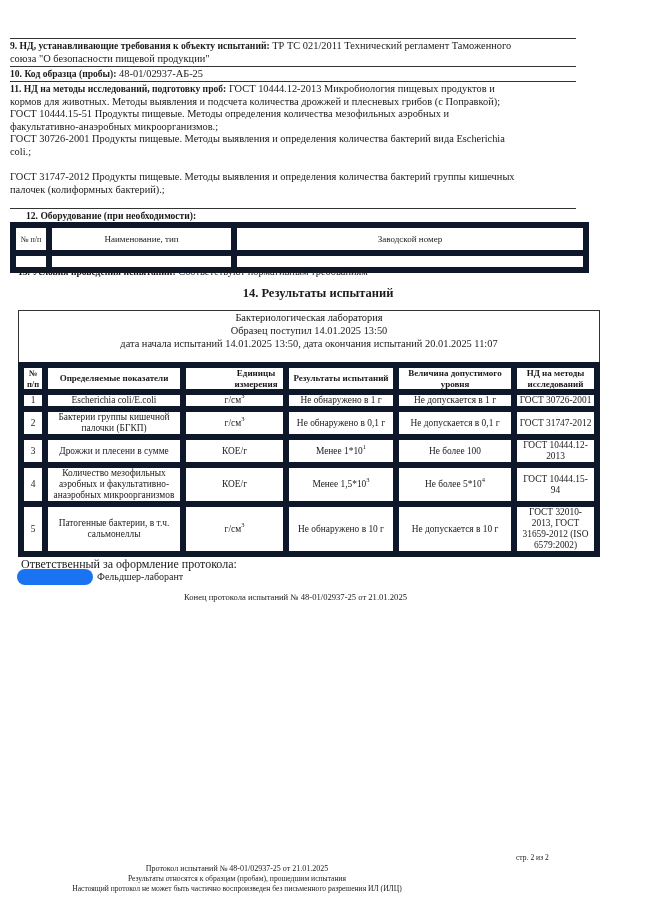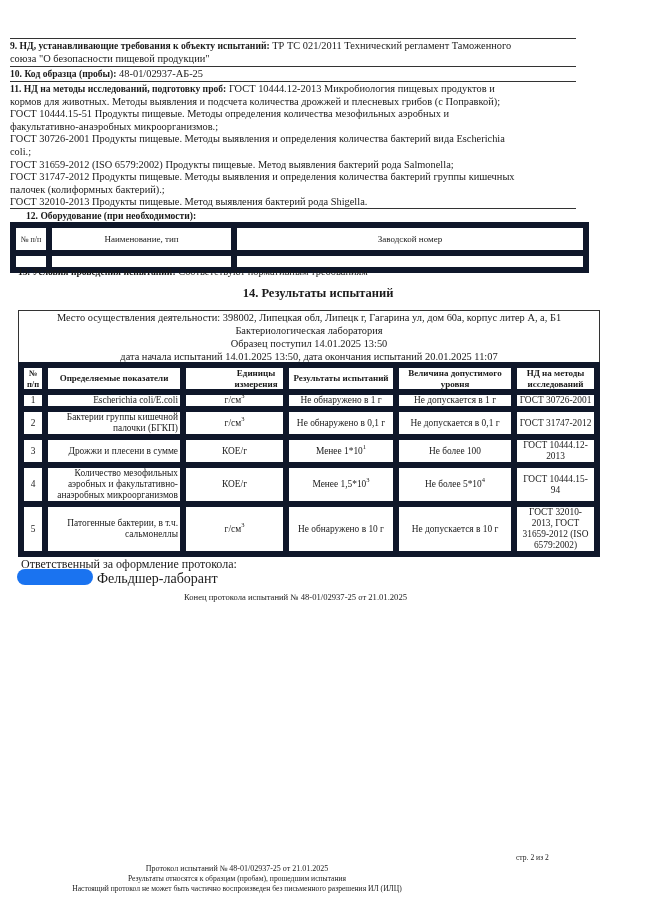--- a/index.html
+++ b/index.html
@@ -15,21 +15,21 @@
   .sec { position: absolute; left: 10px; width: 566px; font-size: 10.4px; line-height: 12.6px; }
   .sec .lbl { font-weight: bold; font-size: 9.6px; }
 
   table { border-collapse: collapse; position: absolute; }
   td, th { border: 6px solid #0f172a; padding: 0 2px; font-size: 9.4px; line-height: 11px; }
   th { font-weight: bold; text-align: center; }
   sup { font-size: 6.5px; vertical-align: 5px; line-height: 0; }
 
   .eq th, .eq td { font-weight: normal; font-size: 9px; }
   .res td.c { text-align: center; }
-  .res td.l { text-align: right; }
+  .res td.l { text-align: center; }
   .res th { font-size: 9px; line-height: 10.5px; }
 
   .head-box {
     position: absolute; left: 18px; top: 310px; width: 580px; height: 52px;
     border: 1px solid #333; border-bottom: none; text-align: center;
     font-size: 10.4px; line-height: 13px;
   }
   .redact { position: absolute; left: 17px; top: 569px; width: 76px; height: 16px; border-radius: 8px; background: #1a73f0; }
   .small { font-size: 8.4px; }
 </style>
@@ -51,24 +51,23 @@
 <div class="hr" style="left:10px; top:81px; width:566px;"></div>
 
 <div class="sec" style="top:83px;">
   <span class="lbl">11. НД на методы исследований, подготовку проб:</span>
   <span>ГОСТ 10444.12-2013 Микробиология пищевых продуктов и</span><br>
   <span>кормов для животных. Методы выявления и подсчета количества дрожжей и плесневых грибов (с Поправкой);</span><br>
   <span>ГОСТ 10444.15-51 Продукты пищевые. Методы определения количества мезофильных аэробных и</span><br>
   <span>факультативно-анаэробных микроорганизмов.;</span><br>
   <span>ГОСТ 30726-2001 Продукты пищевые. Методы выявления и определения количества бактерий вида Escherichia</span><br>
   <span>coli.;</span><br>
-  <span>ГОСТ 31659-2012 (ISO 6579:2002) Продукты пищевые. Метод выявления бактерий рода Salmonella;</span><br>
+  <br>
   <span>ГОСТ 31747-2012 Продукты пищевые. Методы выявления и определения количества бактерий группы кишечных</span><br>
   <span>палочек (колиформных бактерий).;</span><br>
-  <span>ГОСТ 32010-2013 Продукты пищевые. Метод выявления бактерий рода Shigella.</span>
 </div>
 <div class="hr" style="left:10px; top:208px; width:566px;"></div>
 
 <div class="abs b" style="left:26px; top:210px; font-size:9.6px;">12. Оборудование (при необходимости):</div>
 <table class="eq" style="left:10px; top:222px; width:579px;">
   <tbody>
       <tr>
     <th style="width:26px; height:22px; font-size:8px;">№ п/п</th>
     <th style="width:175px;">Наименование, тип</th>
     <th>Заводской номер</th>
@@ -82,21 +81,20 @@
   </table>
 
 <div class="abs" style="left:18px; top:266px; font-size:10.4px;">
   <span class="b" style="font-size:9.6px;">13. Условия проведения испытаний:</span>
   <span>Соответствуют нормативным требованиям</span>
 </div>
 
 <div class="abs b" style="left:12px; width:612px; text-align:center; top:286px; font-size:12.5px;">14. Результаты испытаний</div>
 
 <div class="head-box">
-  <div>Место осуществления деятельности: 398002, Липецкая обл, Липецк г, Гагарина ул, дом 60а, корпус литер А, а, Б1</div>
   <div>Бактериологическая лаборатория</div>
   <div>Образец поступил 14.01.2025 13:50</div>
   <div>дата начала испытаний 14.01.2025 13:50, дата окончания испытаний 20.01.2025 11:07</div>
 </div>
 
 <table class="res" style="left:18px; top:362px; width:582px;">
   <tbody>
       <tr>
     <th style="width:14px; font-size:8.5px;">№ п/п</th>
     <th style="width:128px;">Определяемые показатели</th>
@@ -143,20 +141,20 @@
     <td class="c"><span>г/см</span><sup>3</sup></td>
     <td class="c">Не обнаружено в 10 г</td>
     <td class="c">Не допускается в 10 г</td>
     <td class="c">ГОСТ 32010-2013, ГОСТ 31659-2012 (ISO 6579:2002)</td>
   </tr>
 </tbody>
   </table>
 
 <div class="abs" style="left:21px; top:557px; font-size:12px;">Ответственный за оформление протокола:</div>
 <div class="redact"></div>
-<div class="abs" style="left:97px; top:571px; font-size:14px;">Фельдшер-лаборант</div>
+<div class="abs" style="left:97px; top:571px; font-size:10px;">Фельдшер-лаборант</div>
 
 <div class="abs small" style="left:184px; top:592px; font-size:8.6px;">Конец протокола испытаний № 48-01/02937-25 от 21.01.2025</div>
 
 <div class="abs small" style="left:516px; top:853px; font-size:7.6px;">стр. 2 из 2</div>
 <div class="abs small" style="left:0; width:474px; text-align:center; top:864px; font-size:8px;">Протокол испытаний № 48-01/02937-25 от 21.01.2025</div>
 <div class="abs small" style="left:0; width:474px; text-align:center; top:874px; font-size:7.6px;">Результаты относятся к образцам (пробам), прошедшим испытания</div>
 <div class="abs small" style="left:0; width:474px; text-align:center; top:884px; font-size:7.6px;">Настоящий протокол не может быть частично воспроизведен без письменного разрешения ИЛ (ИЛЦ)</div>
 
 </body></html>

